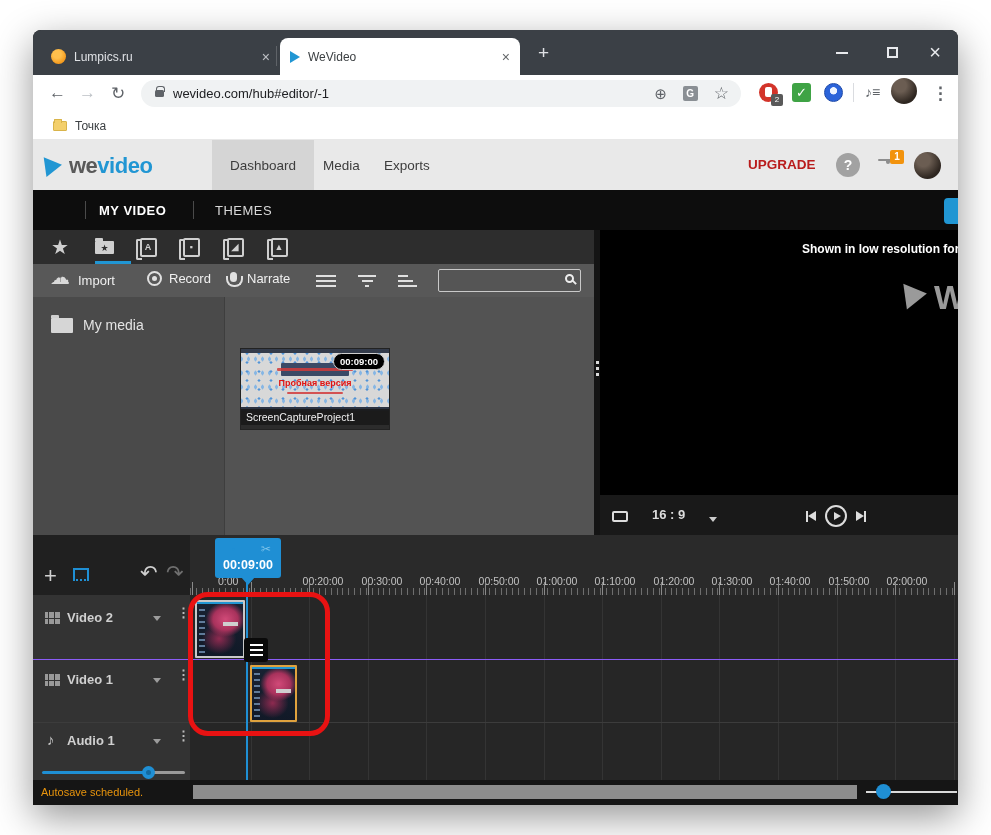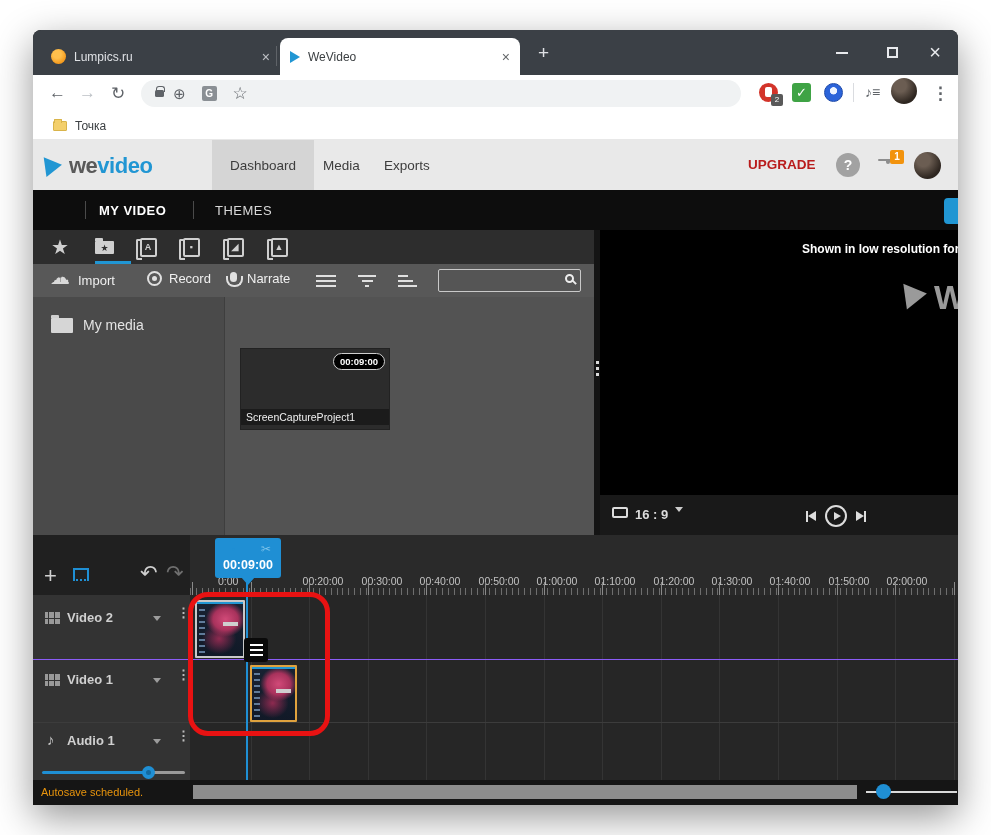--- a/index.html
+++ b/index.html
@@ -185,20 +185,21 @@
           <span>×</span>
         </div>
   </div>
 
   <div class="addrbar">
     <span class="abs navbtn" style="left:16px;top:8px;">←</span>
     <span class="abs navbtn dim" style="left:46px;top:8px;">→</span>
     <span class="abs navbtn" style="left:78px;top:8px;">↻</span>
     <div class="urlpill">
       <span class="lockb"></span>
+      <span style="flex:1">wevideo.com/hub#editor/-1</span>
       <span class="navbtn" style="font-size:15px;margin-right:16px;">⊕</span>
       <span style="width:15px;height:15px;background:#8a8f94;border-radius:2px;color:#fff;font-size:10px;font-weight:bold;text-align:center;line-height:15px;margin-right:16px;">G</span>
       <span class="navbtn" style="margin-right:12px;">☆</span>
     </div>
     <div class="ext-adb">
       <span class="ext-badge">2</span>
     </div>
     <span class="ext-chk">✓</span>
     <span class="ext-globe"></span>
     <span class="tbdiv"></span>
@@ -307,40 +308,48 @@
   </div>
 
   <div class="mcontent">
     <div class="mleftcol">
       <div style="display:flex;align-items:center;gap:10px;padding:20px 0 0 18px;">
         <span class="folderico" style="width:22px;height:15px;background:#d6d6d6;"></span>
         <span style="color:#e3e3e3;font-size:14px;">My media</span>
       </div>
     </div>
     <div class="mediacard">
+      <div class="cardimg">
+        <span class="cardstrip" style="top:0;"></span>
+        <span class="cardstrip" style="bottom:0;background:#2b3342;"></span>
+        <span class="cardbox"></span>
+        <span class="redline" style="left:36px;top:19px;width:76px;"></span>
+        <span class="cardtitle">Пробная версия</span>
+        <span class="redline" style="left:46px;top:43px;width:56px;height:2px;"></span>
+      </div>
       <span class="durbadge">00:09:00</span>
       <div class="cardlabel">ScreenCaptureProject1</div>
     </div>
   </div>
 
   <div class="vdivider">
     <div class="dots3v" style="position:absolute;left:1.5px;top:128px;">
           <span></span>
           <span></span>
           <span></span>
         </div>
   </div>
 
   <div class="preview">
     <span class="notice">Shown in low resolution for fa</span>
     <span class="wm-play"></span>
     <span class="wm-w">W</span>
   </div>
   <div class="pctl">
-    <div class="abs" style="left:12px;top:12px;display:flex;align-items:flex-start;gap:7px;">
+    <div class="abs" style="left:12px;top:12px;display:flex;align-items:flex-end;gap:24px;">
       <span class="ratioico"></span>
       <span style="font-size:13px;font-weight:bold;">16 : 9</span>
       <span class="caret"></span>
     </div>
     <div class="abs" style="left:206px;top:10px;display:flex;align-items:center;gap:9px;">
       <span style="display:flex;align-items:center;">
             <span class="tbar"></span>
             <span class="tri-l"></span>
           </span>
       <span class="playc">

